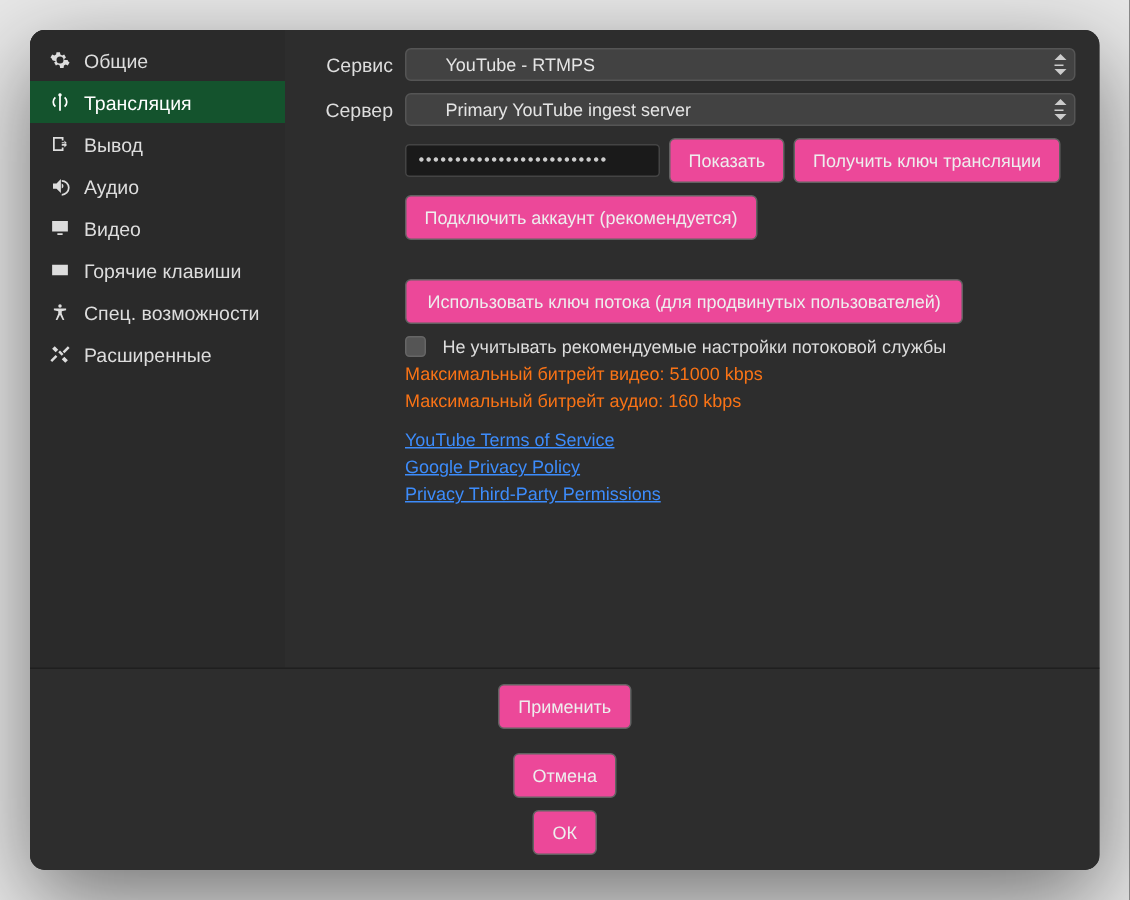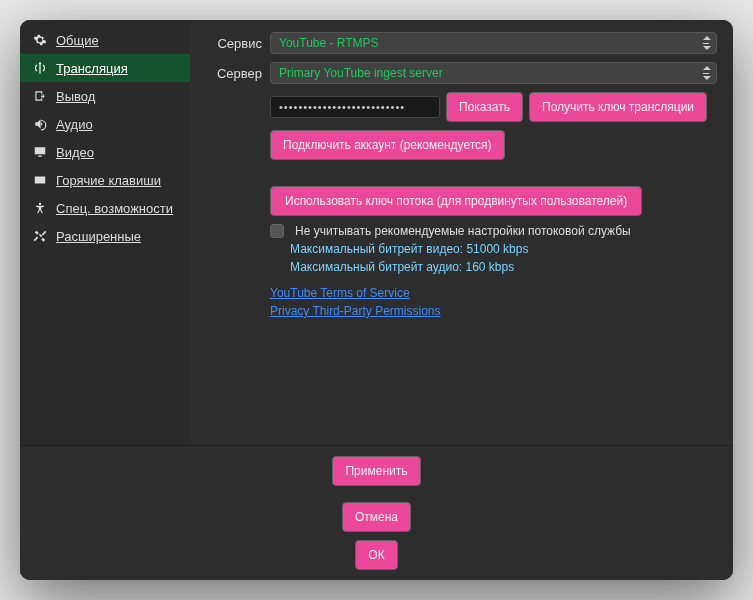--- a/index.html
+++ b/index.html
@@ -27,40 +27,40 @@
 .traffic { display: flex; gap: 8px; margin-left: 12px; }
 .traffic span { width: 12px; height: 12px; border-radius: 50%; display: block; }
 .tl-close { background: #ff5f57; }
 .tl-min { background: #febc2e; }
 .tl-max { background: #28c840; }
 .title { position: absolute; left: 0; right: 0; text-align: center; color: #ddd; font-size: 13px; pointer-events: none; }
 
 .body { flex: 1; display: flex; background: #2d2d2d; }
 
 .sidebar { width: 170px; background: #2a2a2a; padding-top: 6px; }
-.side-item { display: flex; align-items: center; gap: 8px; padding: 6px 12px; color: #ddd; font-size: 13px; cursor: pointer; text-decoration: underline; }
+.side-item { display: flex; align-items: center; gap: 8px; padding: 6px 12px; color: #ddd; font-size: 13px; cursor: pointer; }
 .side-item.active { background: #14532d; color: #fff; }
 .side-icon { width: 16px; height: 16px; display: inline-flex; align-items: center; justify-content: center; color: inherit; }
 .side-icon svg { width: 14px; height: 14px; fill: currentColor; }
 
 .content { flex: 1; padding: 12px 16px 10px 10px; display: flex; flex-direction: column; }
 
 .row { display: flex; align-items: center; margin-bottom: 8px; gap: 8px; }
 .row-label { width: 62px; text-align: right; color: #ddd; font-size: 13px; flex-shrink: 0; }
 .row-body { flex: 1; display: flex; gap: 6px; align-items: center; }
 
 .select {
   flex: 1;
   background: #424242;
   border: 1px solid #555;
   border-radius: 4px;
-  color: #22c55e;
+  color: #e5e5e5;
   font-size: 12px;
   height: 22px;
-  padding: 0 20px 0 8px;
+  padding: 0 20px 0 26px;
   display: flex;
   align-items: center;
   position: relative;
   cursor: pointer;
 }
 .select::after {
   content: "";
   position: absolute;
   right: 6px;
   top: 4px;
@@ -111,21 +111,21 @@
   white-space: nowrap;
 }
 
 .indent { margin-left: 70px; }
 
 .spacer-sm { height: 18px; }
 
 .check-row { display: flex; align-items: center; gap: 11px; color: #ddd; font-size: 12px; margin-top: 8px; }
 .checkbox { width: 14px; height: 14px; border-radius: 3px; background: #555; border: 1px solid #666; cursor: pointer; }
 
-.info { color: #7dd3fc; font-size: 12px; margin-top: 4px; margin-left: 20px; }
+.info { color: #f97316; font-size: 12px; margin-top: 4px; }
 
 .links { margin-top: 10px; }
 .links a { color: #3d8cfb; text-decoration: underline; font-size: 12px; display: block; line-height: 1.5; cursor: pointer; }
 
 .footer { display: flex; align-items: center; padding: 10px 14px; gap: 8px; background: #2d2d2d; border-top: 1px solid #1f1f1f; flex-direction: column;}
 .footer .spacer { flex: 1; }
 
 </style>
 </head>
 <body>
@@ -259,20 +259,21 @@
         <div class="check-row">
           <div class="checkbox"></div>
           <span>Не учитывать рекомендуемые настройки потоковой службы</span>
         </div>
 
         <div class="info">Максимальный битрейт видео: 51000 kbps</div>
         <div class="info">Максимальный битрейт аудио: 160 kbps</div>
 
         <div class="links">
           <a>YouTube Terms of Service</a>
+          <a>Google Privacy Policy</a>
           <a>Privacy Third-Party Permissions</a>
         </div>
       </div>
 
     </div>
 
   </div>
 
   <div class="footer">
     <div class="btn">Применить</div>

